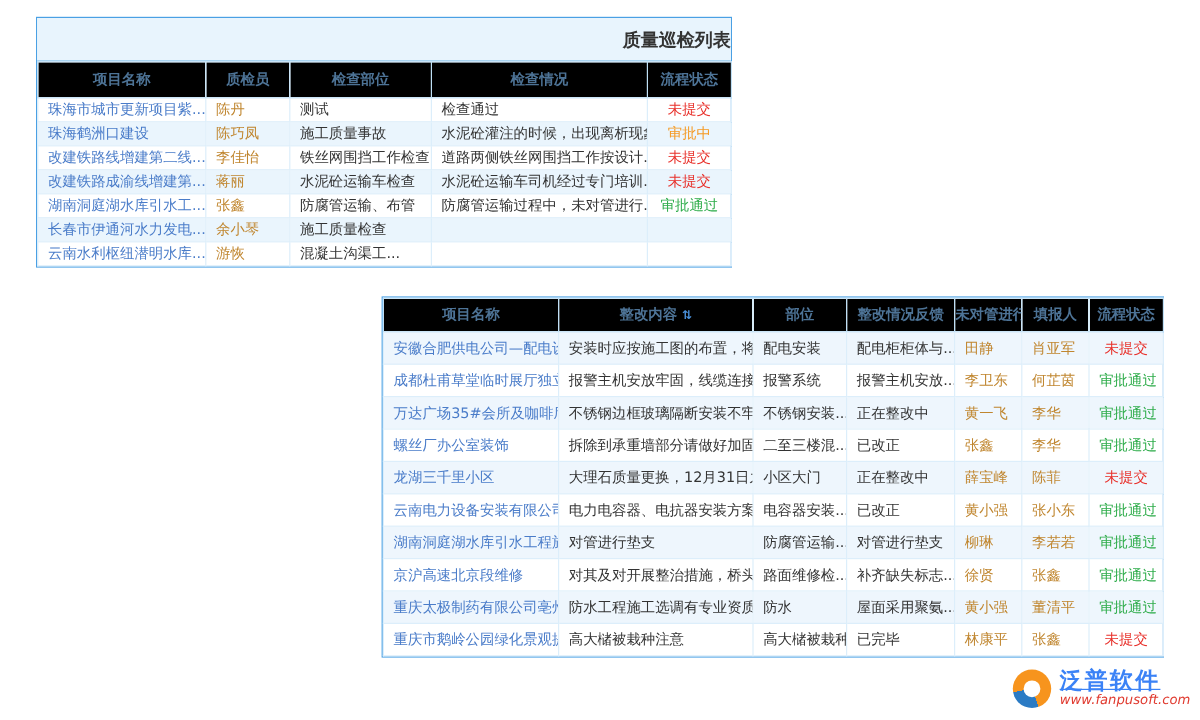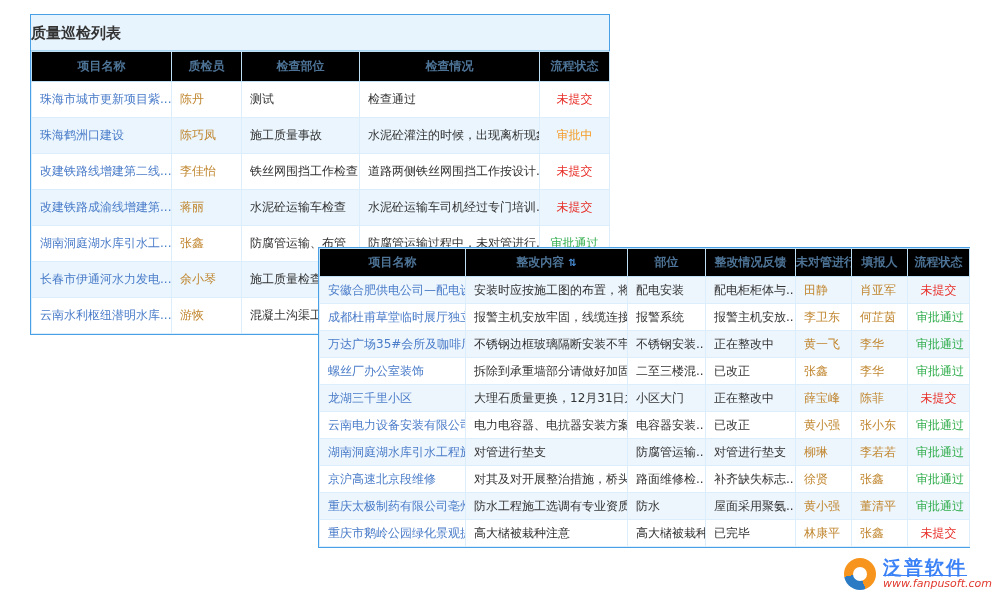--- a/index.html
+++ b/index.html
@@ -1,38 +1,38 @@
 <!DOCTYPE html>
 <html><head>
 <meta charset="utf-8">
 <style>
   * { margin:0; padding:0; box-sizing:border-box; }
   html,body { width:1000px; height:600px; background:#ffffff;
     font-family:"DejaVu Sans","Liberation Sans",sans-serif; }
   .stage { position:relative; width:1000px; height:600px; background:#fff; overflow:hidden; }
 
   .card { position:absolute; background:#fff; border:1px solid #4aa0e4; }
-  .card .title { text-align:left; font-weight:bold; color:#333;
+  .card .title { text-align:right; font-weight:bold; color:#333;
     background:#e8f4fd; border-bottom:1px solid #a9d4f1; font-size:15px; }
 
   table { width:100%; border-collapse:collapse; table-layout:fixed; }
   th { background:#000000; color:#4d7396; font-weight:bold; font-size:12px;
     text-align:center; border:1px solid #bfdff5; white-space:nowrap; overflow:hidden; }
   td { font-size:12px; color:#333; border:1px solid #dceefb; padding:0 8px;
     white-space:nowrap; overflow:hidden; text-overflow:clip; }
   td.link { color:#4a7cc9; cursor:pointer; }
   td.person { color:#c0862f; }
   td.status { text-align:center; }
   .sort { color:#4a90d9; font-size:10px; margin-left:4px; }
 
   
   .t1 { left:30px; top:14px; width:580px; z-index:1; }
   .t1 .title { height:36px; line-height:36px; }
   .t1 th { height:30px; }
-  .t1 td { height:36px; }
+  .t1 td { height:20px; }
   .t1 tbody tr:nth-child(even) { background:#eaf5fd; }
 
   
   .t2 { left:318px; top:247px; width:652px; z-index:3; }
   .t2 .title { height:32px; line-height:32px; }
   .t2 th { height:28px; }
   .t2 td { height:27px; }
   .t2 tbody tr:nth-child(odd) { background:#eef6fd; }
 
   

